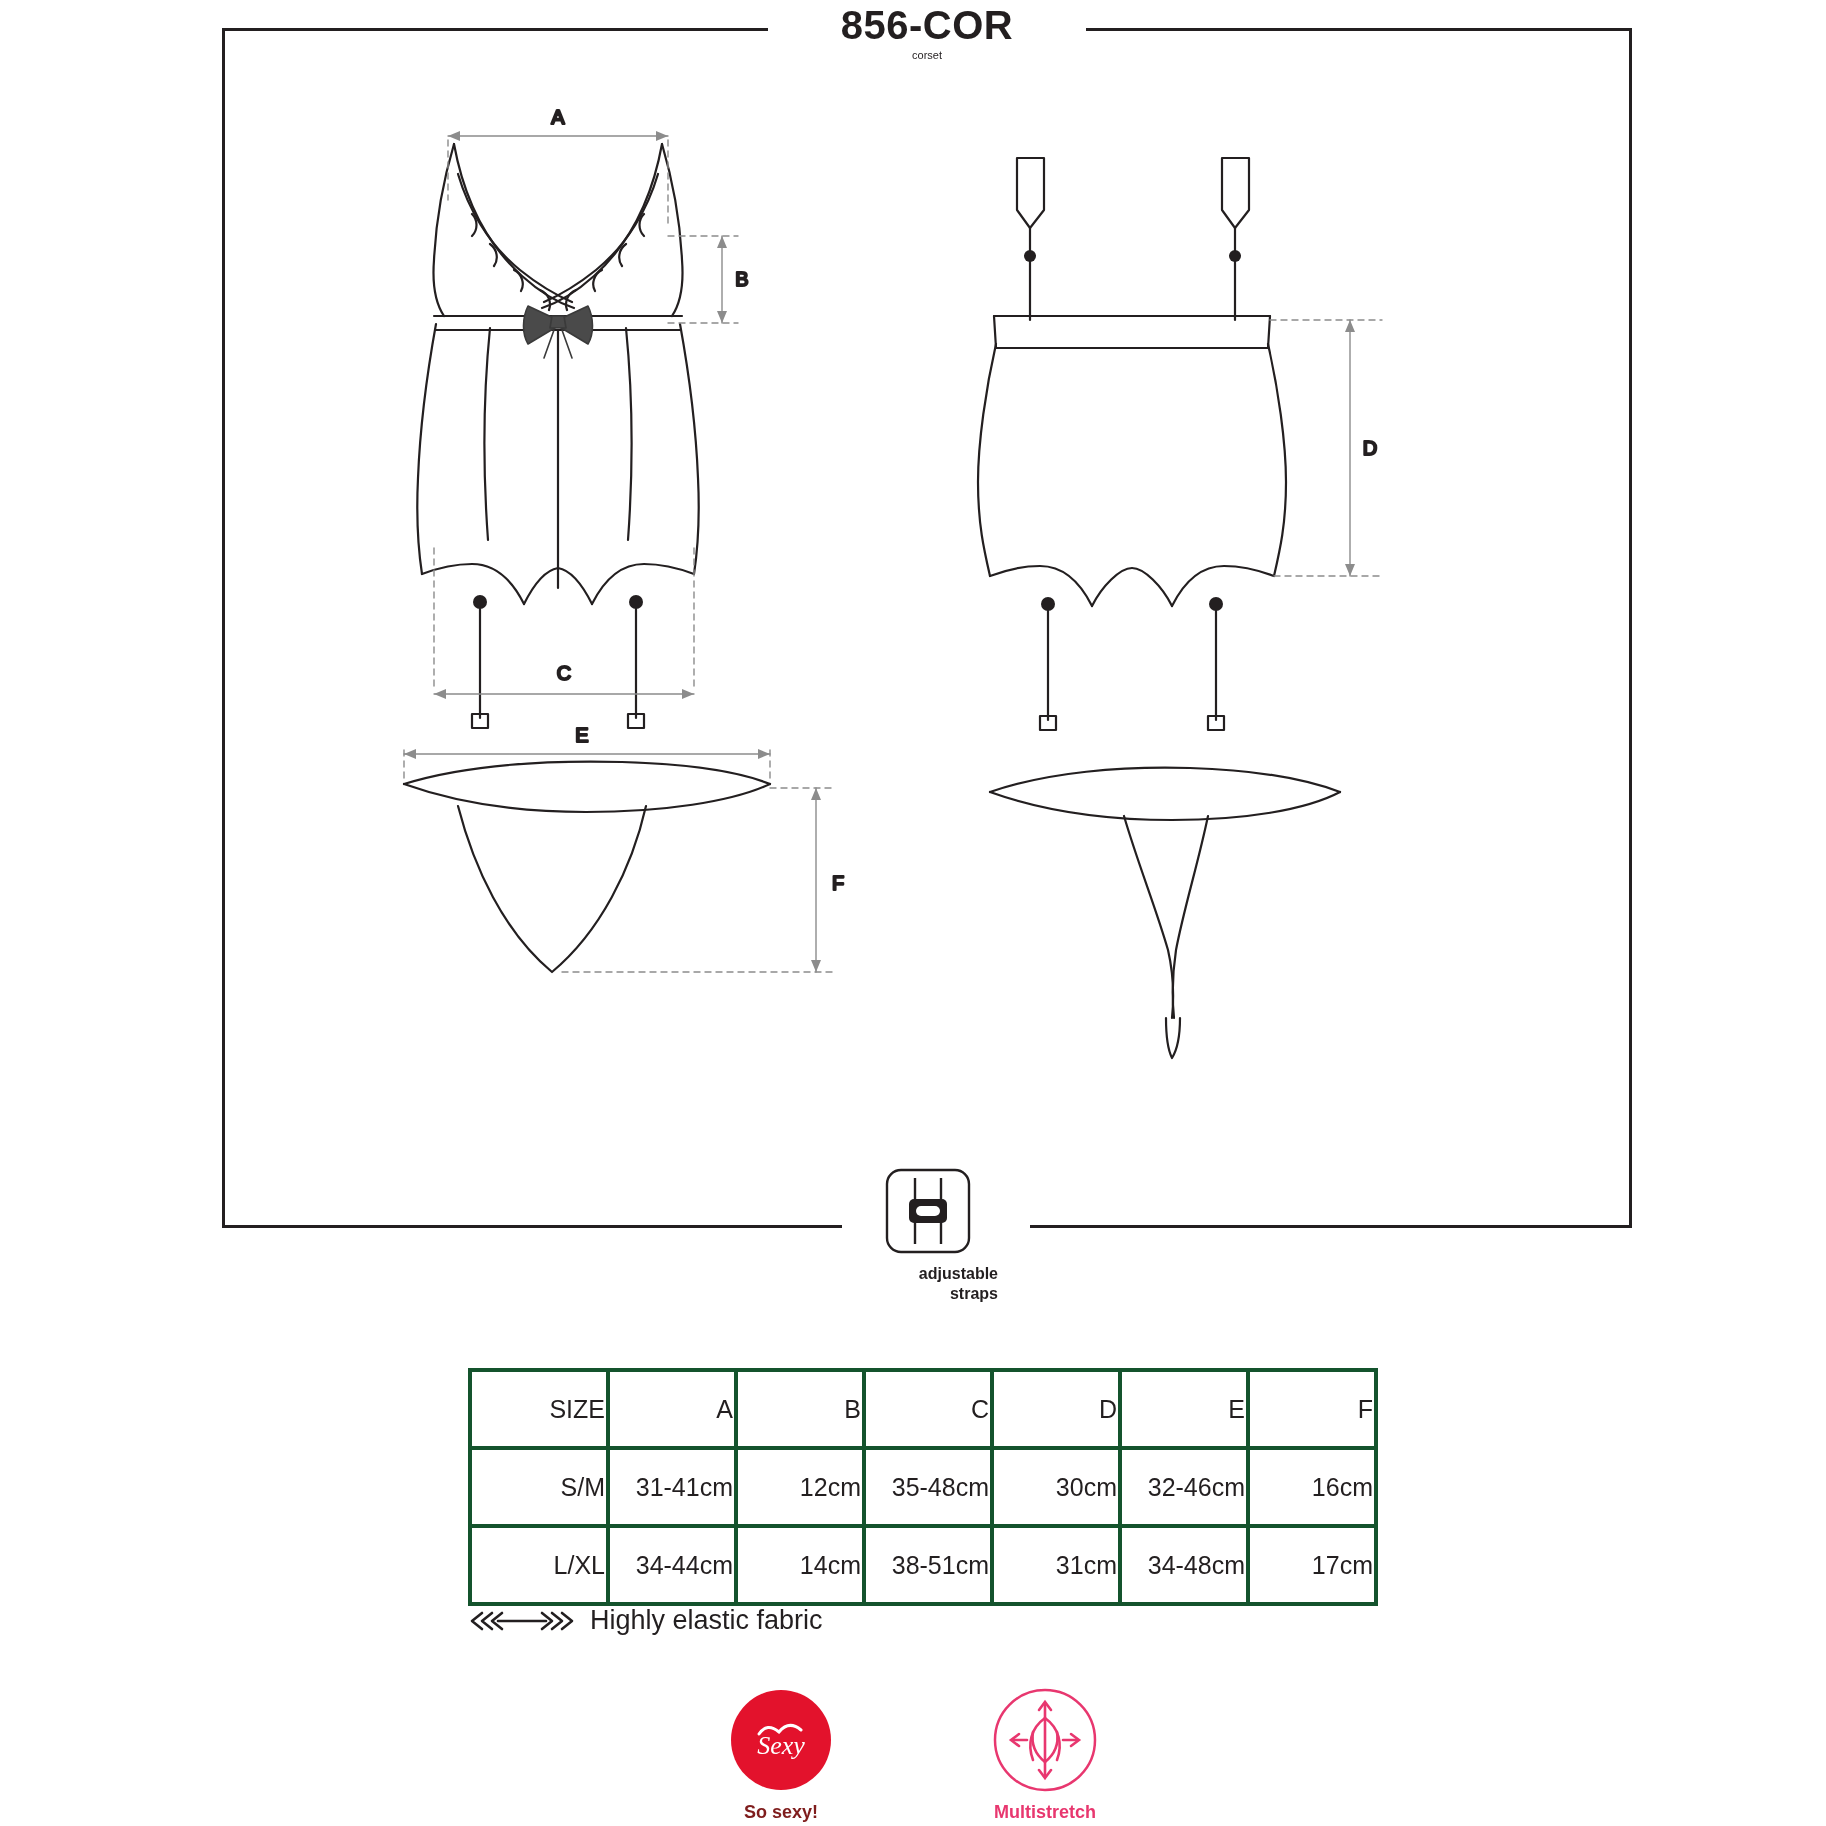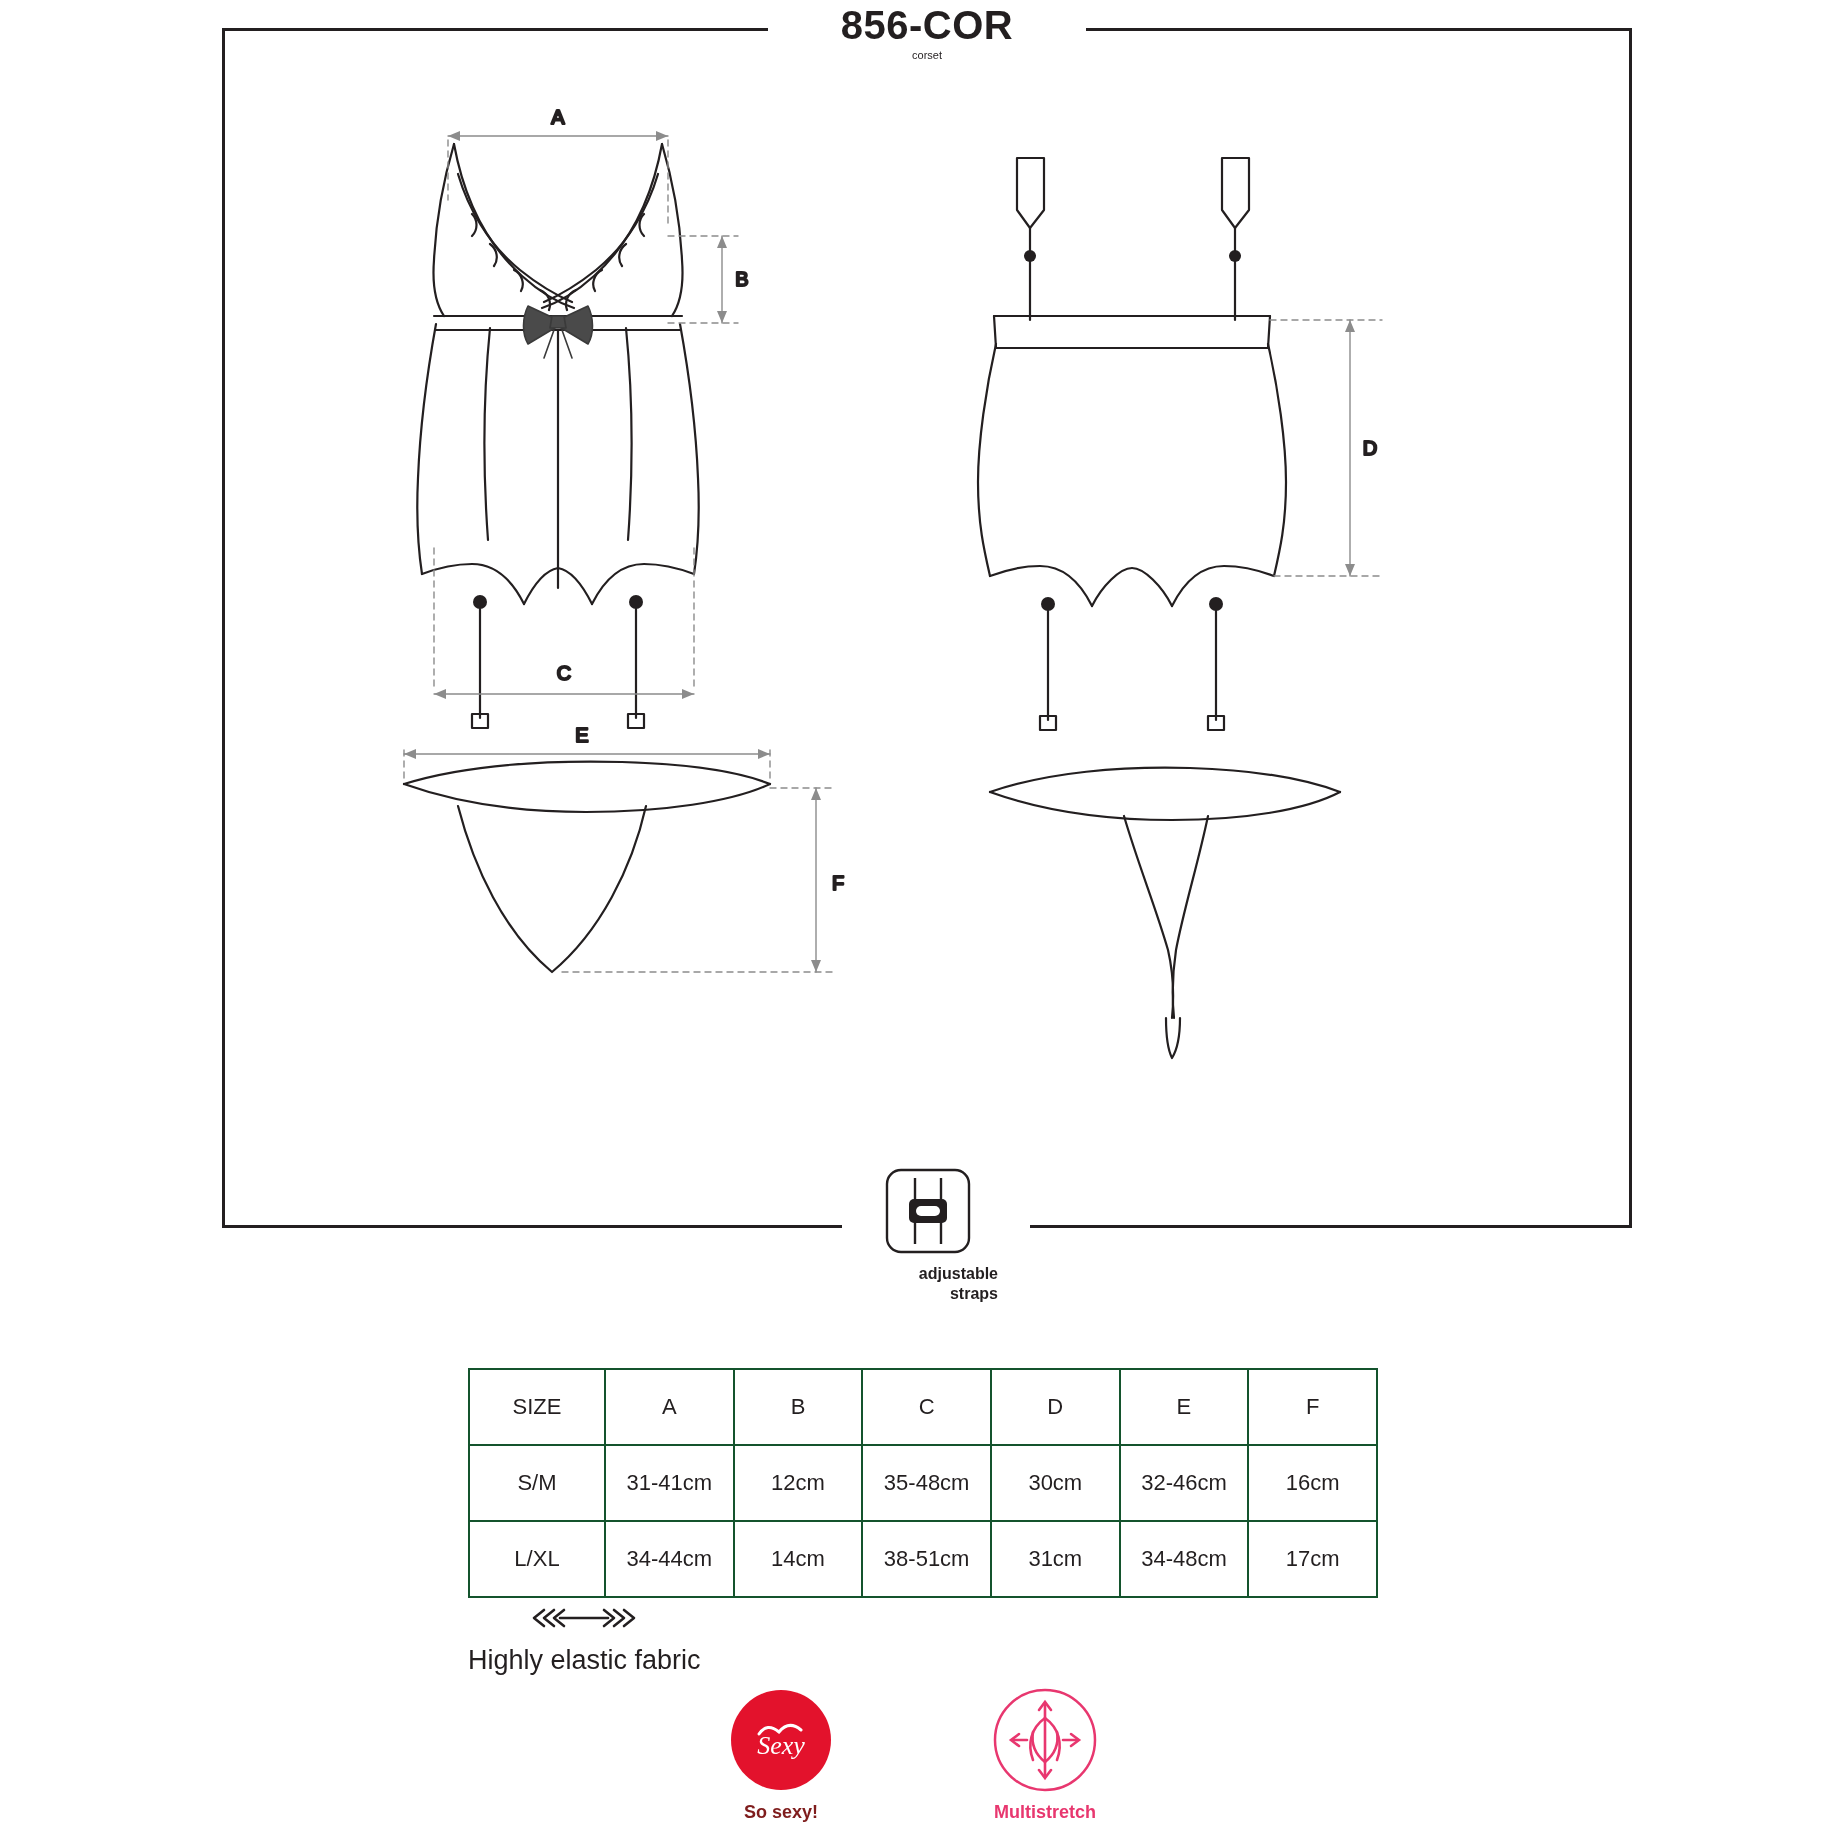--- a/index.html
+++ b/index.html
@@ -111,38 +111,37 @@
   
   .size-table {
     position: absolute;
     left: 468px;
     top: 1368px;
     width: 910px;
     border-collapse: collapse;
     table-layout: fixed;
   }
   .size-table td {
-    border: 2px solid #14532d;
+    border: 4px solid #14532d;
     height: 72px;
-    text-align: center;
+    text-align: right;
     vertical-align: middle;
-    font-size: 22px;
+    font-size: 25px;
     color: #231f20;
   }
   .size-table td.col-size { width: 132px; }
 
   
   .elastic {
     position: absolute;
     left: 468px;
     top: 1605px;
     display: flex;
     align-items: center;
     gap: 14px;
-    flex-direction: column;
   }
   .elastic-icon { width: 108px; height: 26px; }
   .elastic-text { font-size: 27px; color: #231f20; }
 
   
   .features {
     position: absolute;
     left: 0;
     right: 0;
     top: 1688px;

